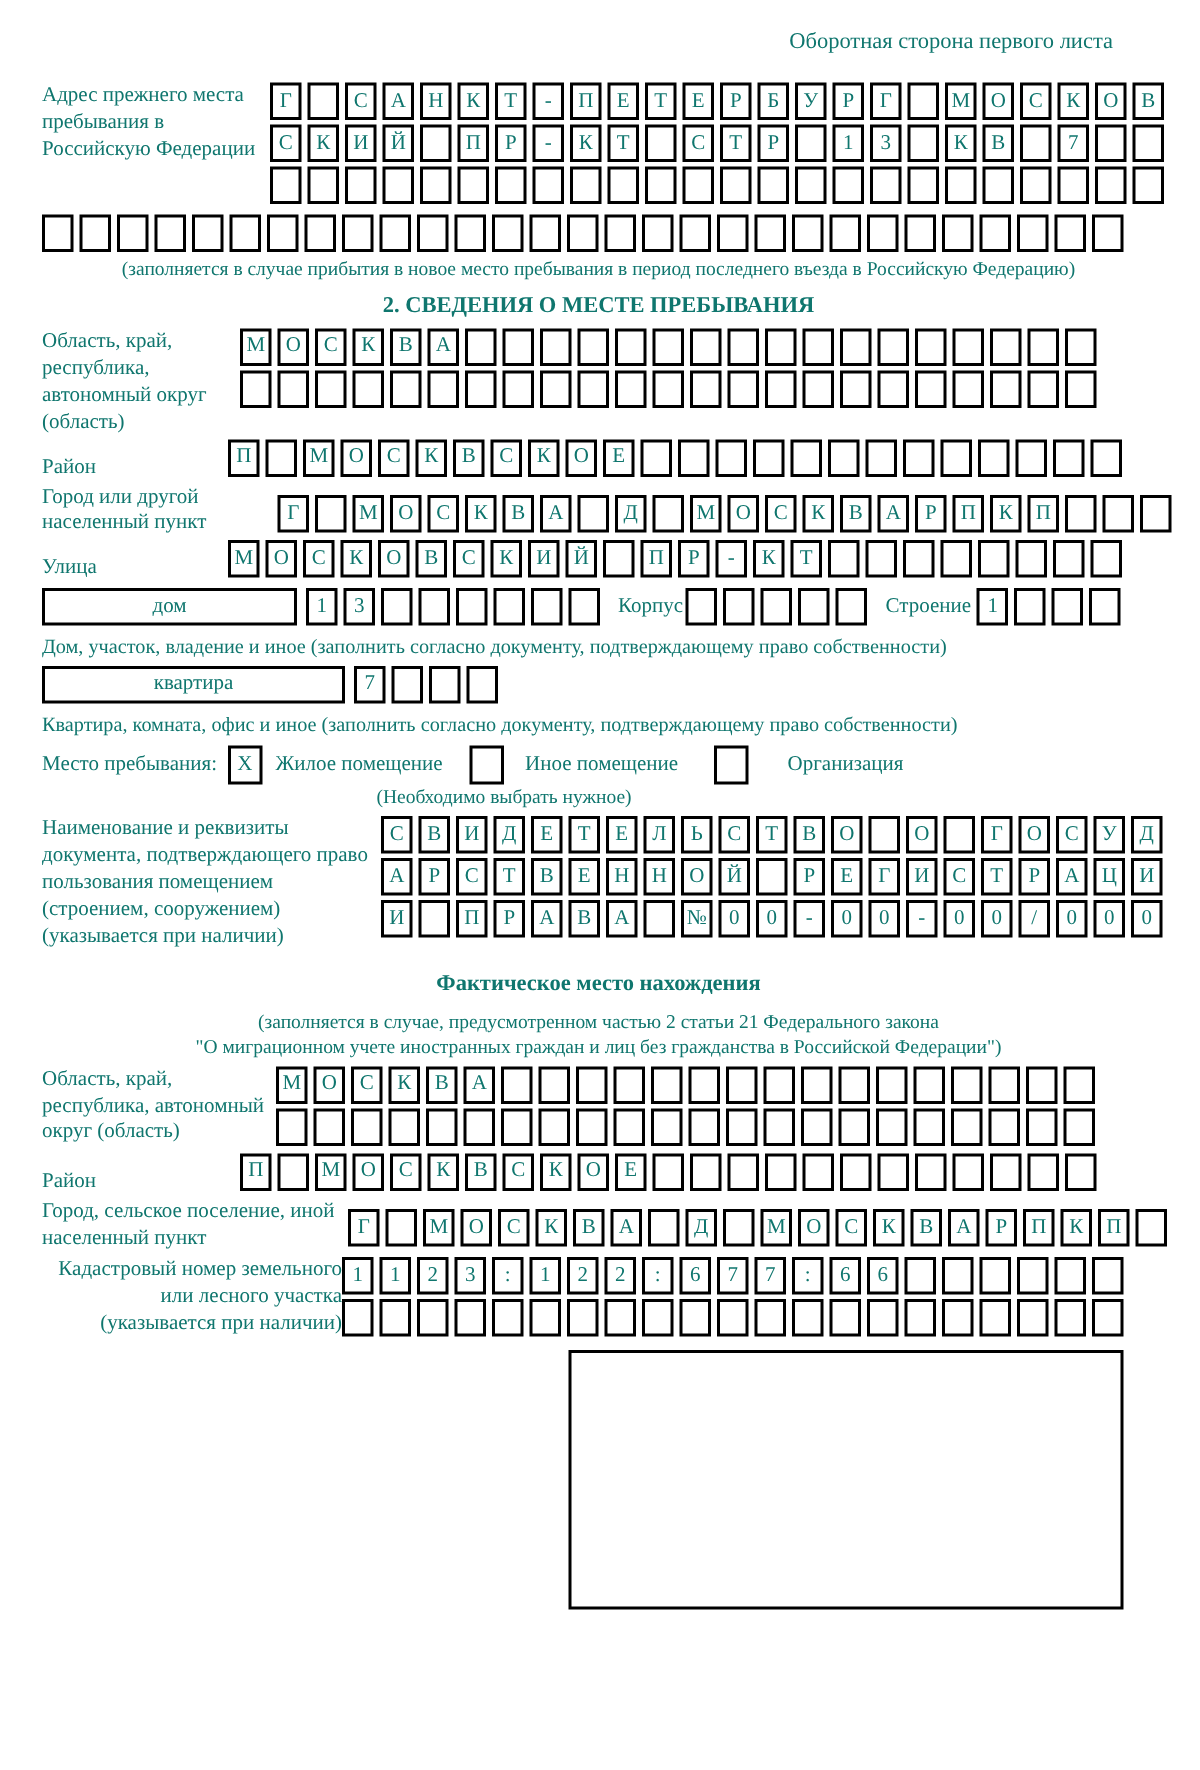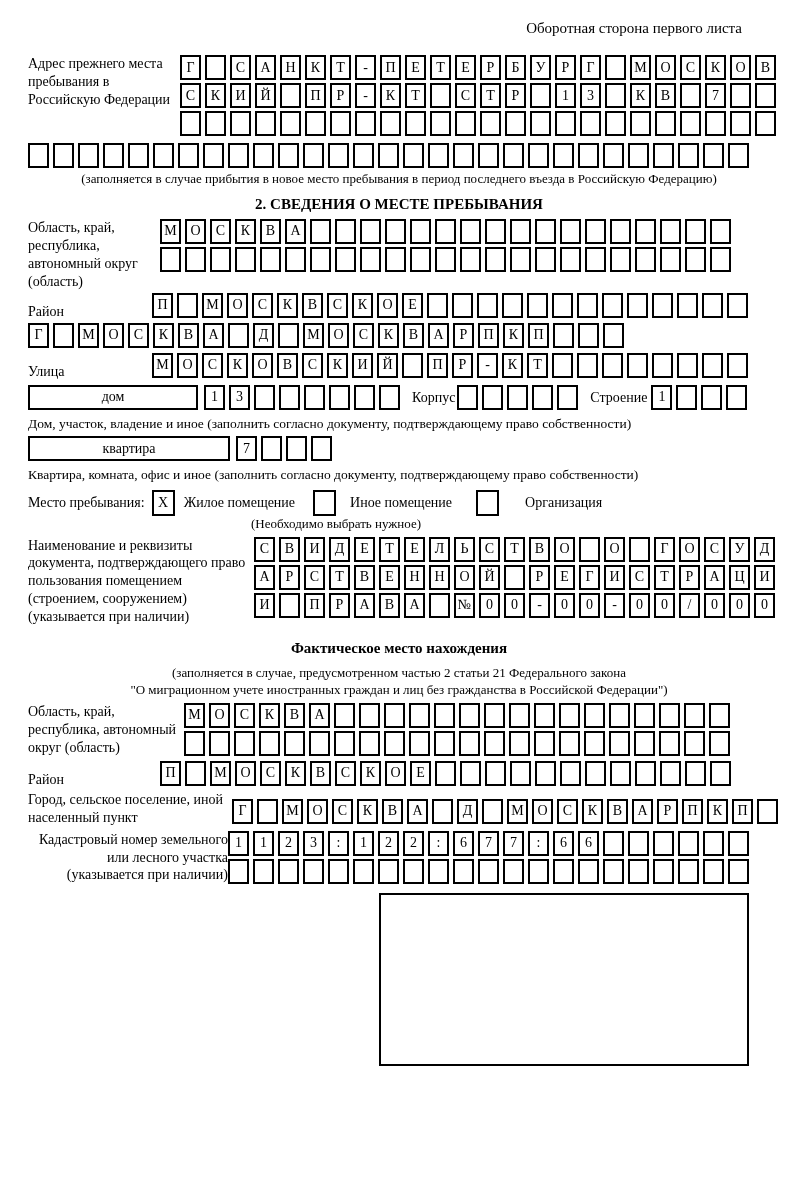--- a/index.html
+++ b/index.html
@@ -1,21 +1,21 @@
 <!DOCTYPE html>
 <html><head>
 <meta charset="utf-8">
 <style>
   html,body{margin:0;padding:0;background:#fff;}
   .page{
     position:relative;
     width:800px;height:1180px;
     box-sizing:border-box;
     padding:20px 30px 10px 28px;
-    background:#fff;color:#000000;
+    background:#fff;color:#0f766e;
     font-family:"Liberation Serif","DejaVu Serif",serif;
     overflow:hidden;
   }
   .hdr-right{text-align:right;font-size:15px;padding-right:28px;margin-bottom:18px;}
   .frow{display:flex;align-items:flex-start;}
   .flabel{font-size:14px;line-height:1.28;flex-shrink:0;}
   .rowstack{display:flex;flex-direction:column;}
   .boxes{display:flex;flex-wrap:nowrap;margin-bottom:3px;}
   .cb{
     box-sizing:border-box;flex-shrink:0;
@@ -260,20 +260,21 @@
         <span class="cb"></span>
         <span class="cb"></span>
         <span class="cb"></span>
         <span class="cb"></span>
         <span class="cb"></span>
         <span class="cb"></span>
       </div>
   </div>
 
   <div class="frow mt2">
+    <div class="flabel w-gorod2">Город или другой населенный пункт</div>
     <div class="boxes">
         <span class="cb">Г</span>
         <span class="cb"></span>
         <span class="cb">М</span>
         <span class="cb">О</span>
         <span class="cb">С</span>
         <span class="cb">К</span>
         <span class="cb">В</span>
         <span class="cb">А</span>
         <span class="cb"></span>

